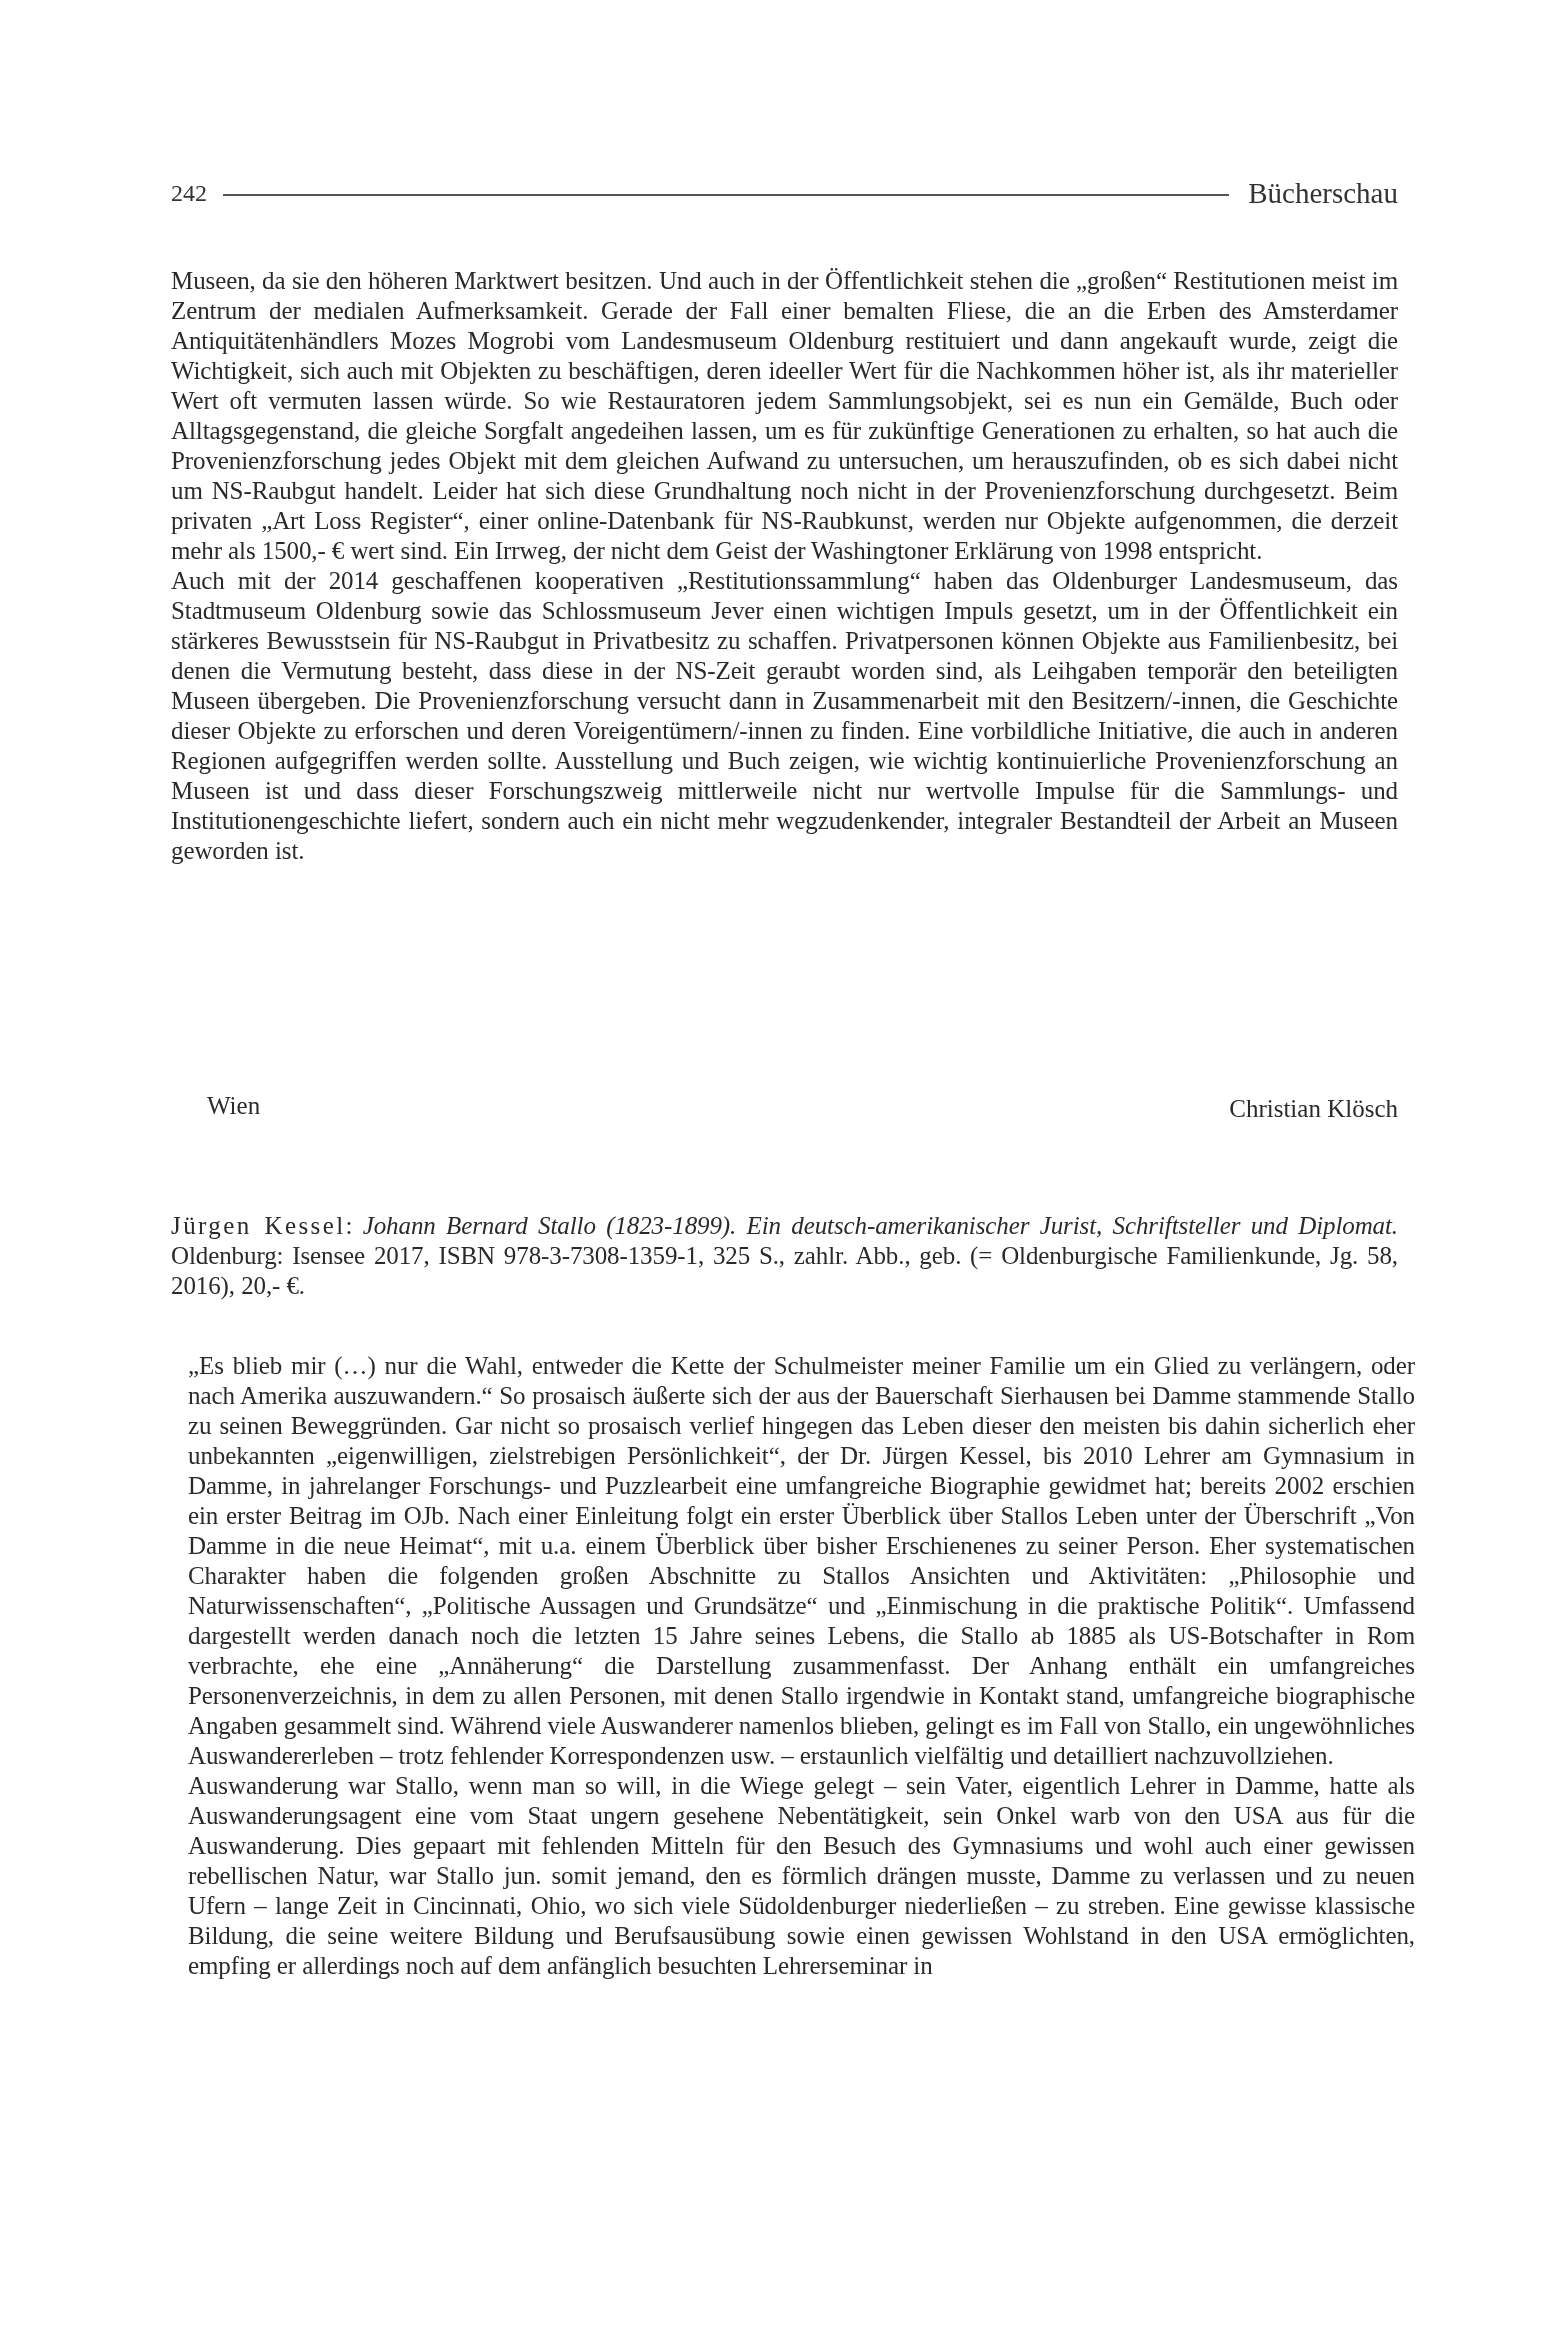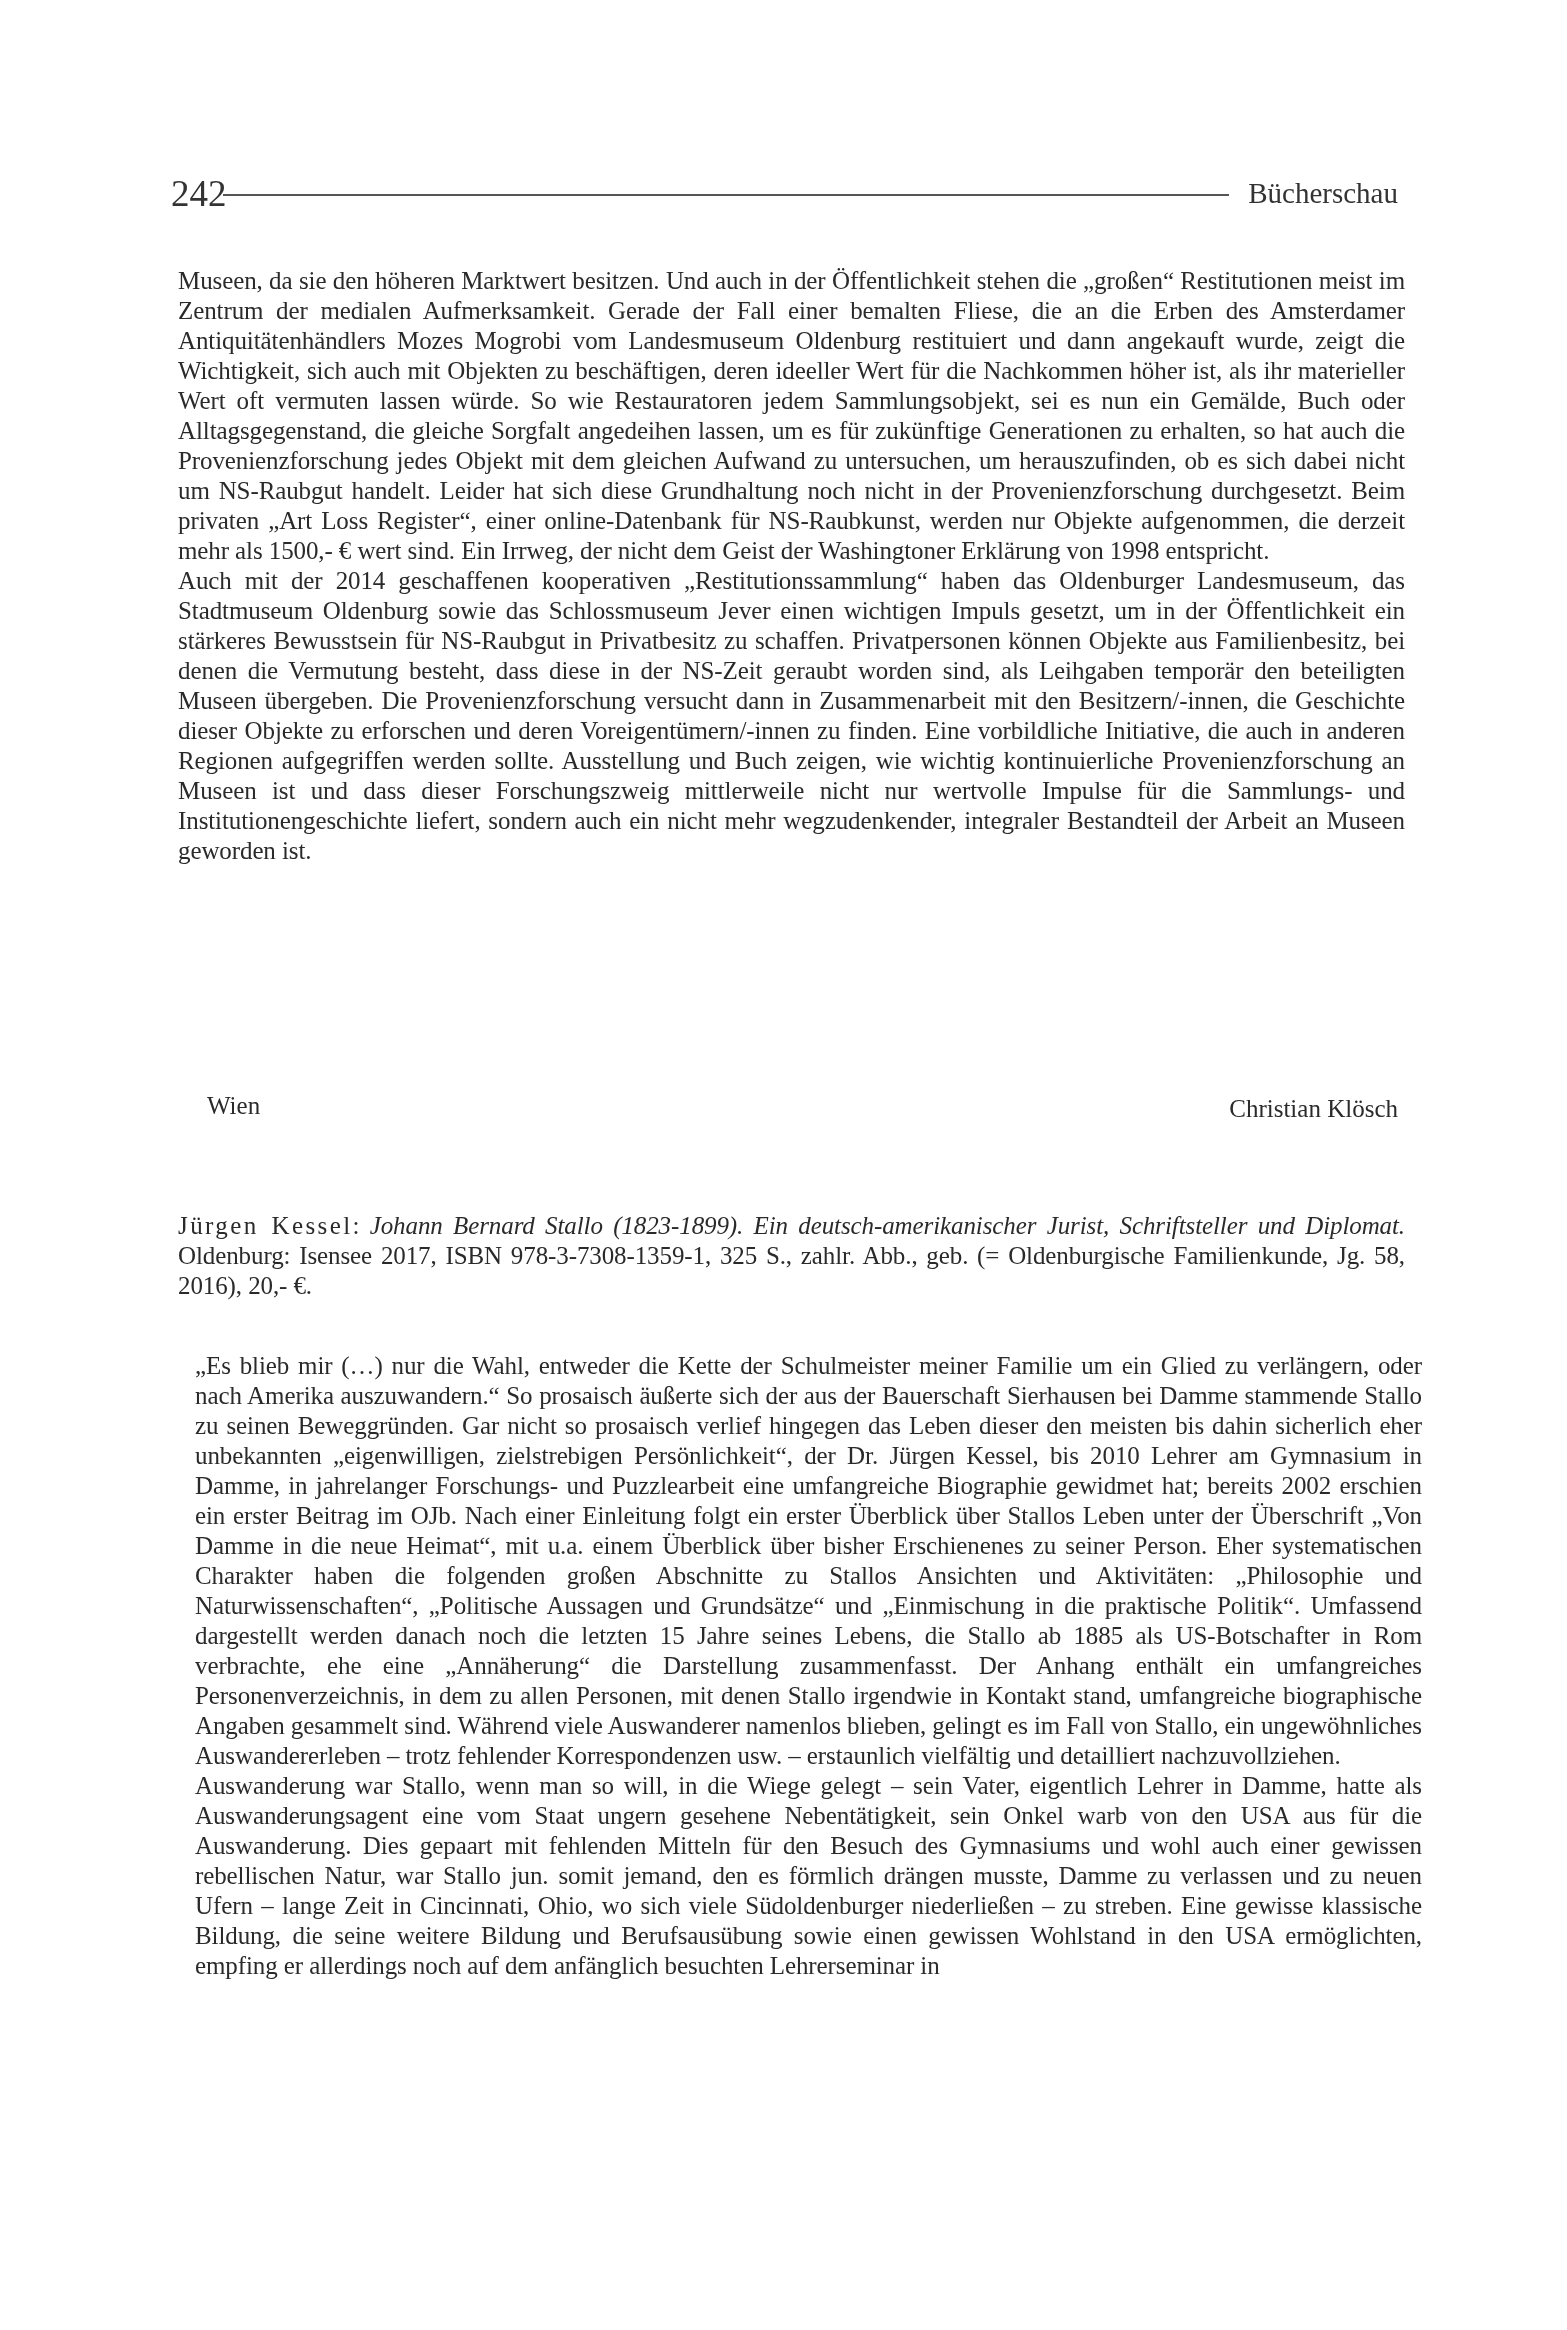--- a/index.html
+++ b/index.html
@@ -1,21 +1,21 @@
 <!DOCTYPE html>
 <html style="font-size:12.5px"><head>
 <meta charset="utf-8">
 <style>
   html, body { margin: 0; padding: 0; background: #ffffff; }
   body { width: 1568px; height: 2330px; position: relative; overflow: hidden; font-family: "Liberation Serif", "DejaVu Serif", serif; color: #2a2a2a; }
   .header { position: absolute; left: 171px; top: 174px; width: 1227px; height: 39px; }
-  .page-number { position: absolute; left: 0; top: 0; font-size: 37px; line-height: 39px; color: #333; }
+  .page-number { position: absolute; left: 0; top: 0; font-size: 24px; line-height: 39px; color: #333; }
   .header-rule { position: absolute; left: 52px; right: 169px; top: 20.4px; height: 1.6px; background: #555; }
   .running-title { position: absolute; right: 0; top: 0; font-size: 29px; line-height: 39px; color: #333; text-align: center; }
-  .block { position: absolute; left: 178px; width: 1227px; font-size: 25px; line-height: 30px; text-align: justify; letter-spacing: -0.1px; }
+  .block { position: absolute; left: 171px; width: 1227px; font-size: 25px; line-height: 30px; text-align: justify; letter-spacing: -0.1px; }
   .block p { margin: 0; }
   .review1 { top: 266px; }
   .signature { position: absolute; left: 171px; width: 1227px; top: 1090px; font-size: 25px; line-height: 31px; }
   .signature .place { position: absolute; left: 8px; top: 0; margin-left: 28px; }
   .signature .author { position: absolute; right: 0; top: 3px; }
   .biblio { top: 1211px; }
   .biblio .author-name { letter-spacing: 2.4px; }
   .biblio .book-title { font-style: italic; }
   .review2 { top: 1351px; margin-left: 17px; }
   .footer { position: absolute; left: 0; top: 2291px; width: 392px; height: 39px; background: #a3a3a3; margin-top: 48px; }

